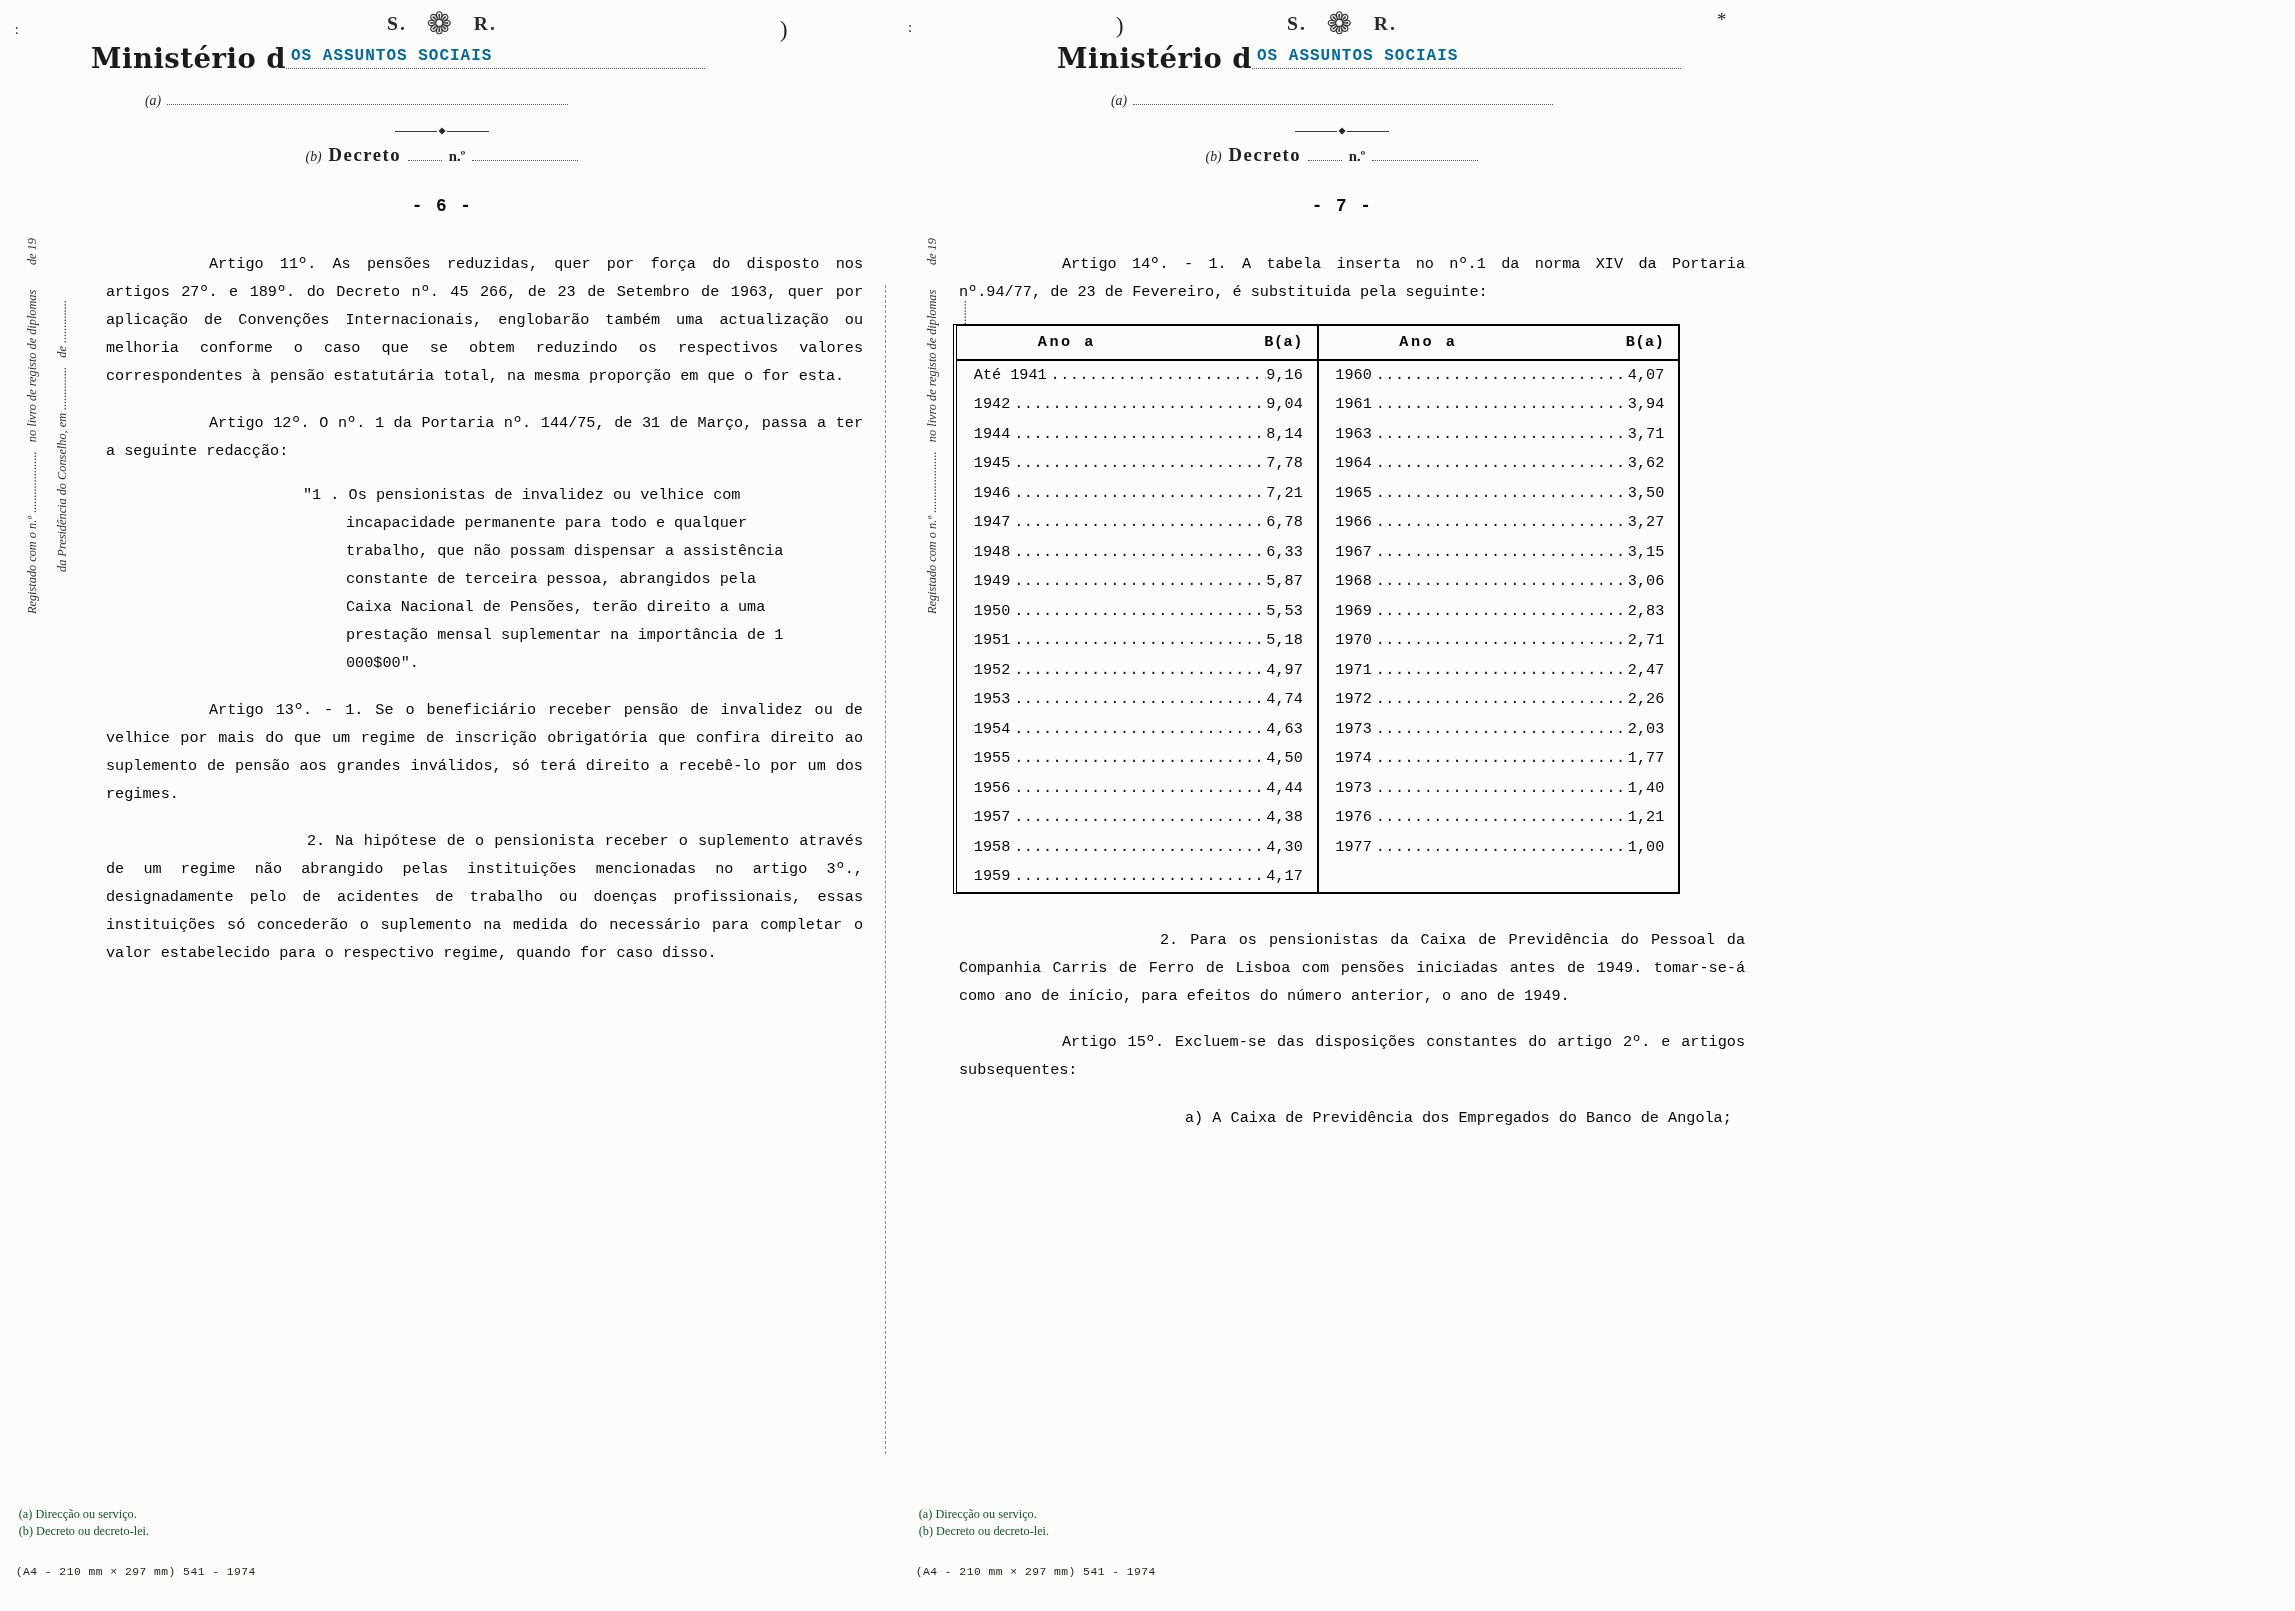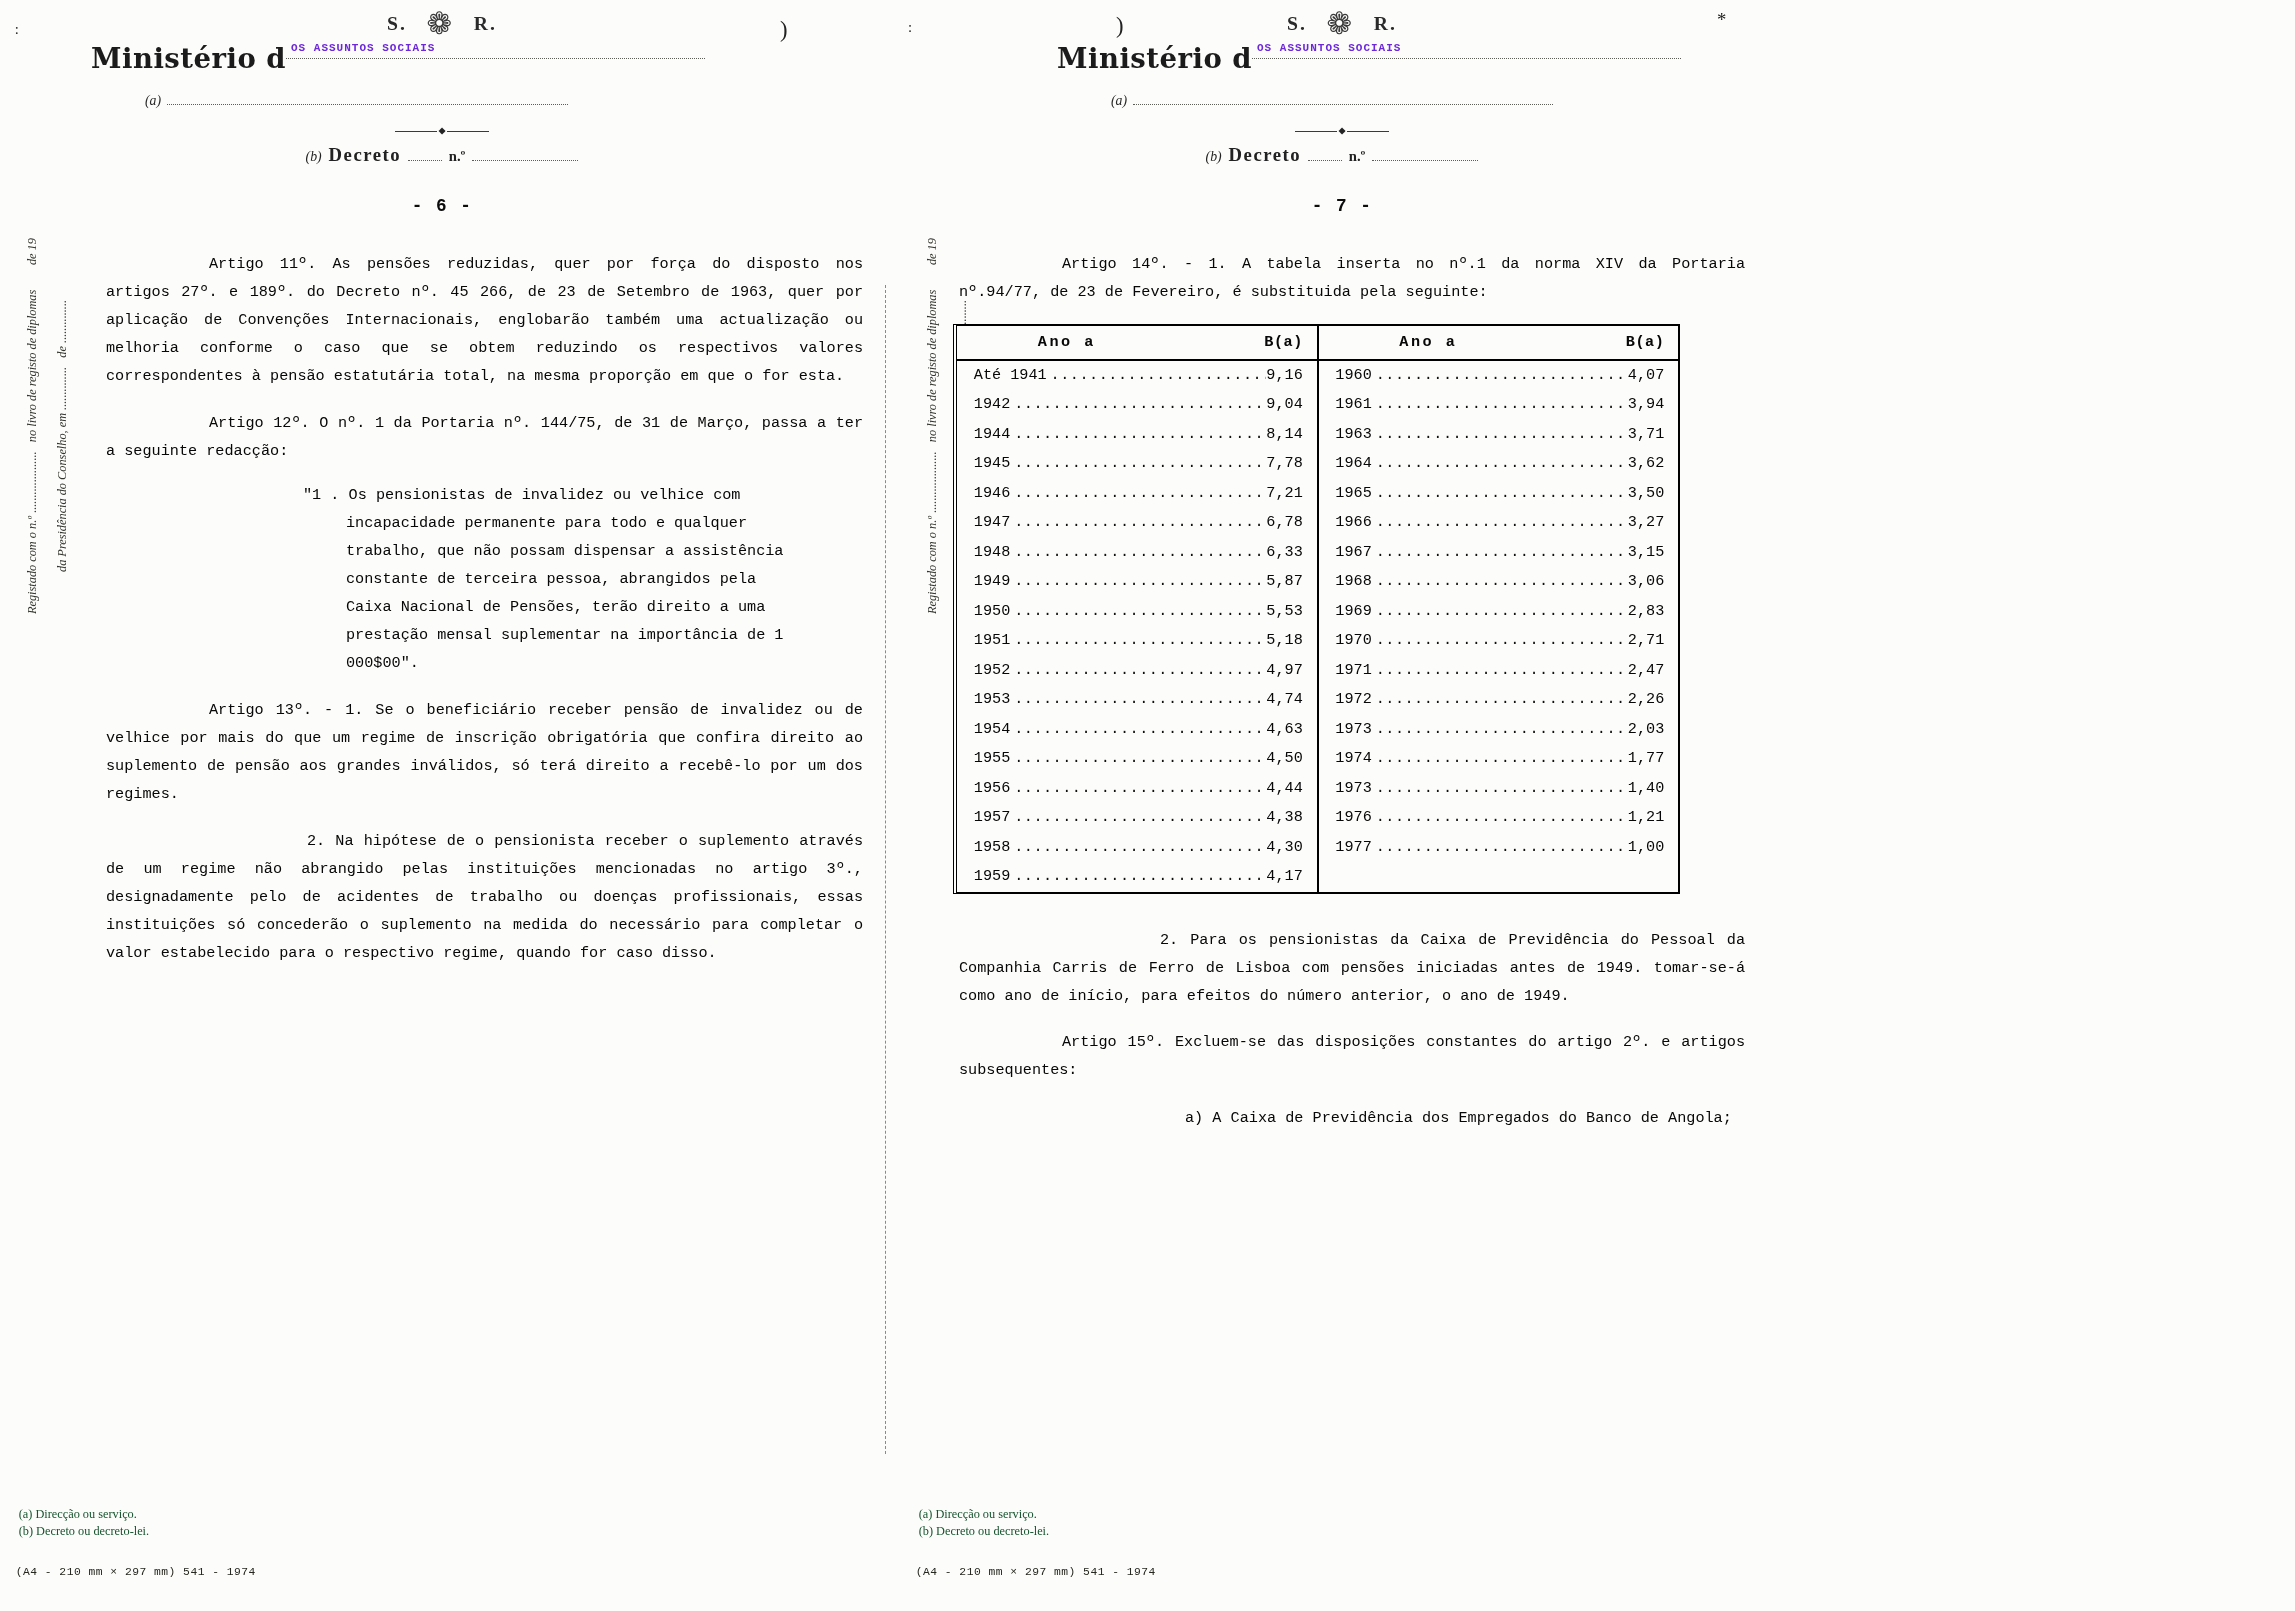--- a/index.html
+++ b/index.html
@@ -15,29 +15,29 @@
 
   
   .emblem {
     position:absolute; top:9.8px; left:0; width:100%;
     display:flex; justify-content:center; align-items:center; gap:19.7px;
     font-family:"Liberation Serif", serif; font-size:19.7px; font-weight:bold;
     letter-spacing:2px; color:#2a2a2a;
   }
   .flower { font-family:"DejaVu Sans", sans-serif; font-size:30.5px; font-weight:normal; color:#3a3a3a; line-height:0.9; }
 
-  .ministry { position:absolute; top:42px; left:91px; width:614px; display:flex; align-items:flex-start; }
+  .ministry { position:absolute; top:42px; left:91px; width:614px; display:flex; align-items:center; }
   .page7 .ministry { left:157px; width:624px; }
   .ministry-print {
     font-family:"DejaVu Serif", serif; font-size:27.5px; font-weight:bold;
     color:#1b1b1b; letter-spacing:0.5px; white-space:nowrap;
   }
   .ministry-typed {
-    flex:1; border-bottom:1.5px dotted #5c5c58; font-size:11px; font-weight:bold;
-    padding:0 0 3.9px 4.9px; letter-spacing:1px; white-space:nowrap; color:#6d28d9;
+    flex:1; border-bottom:1.5px dotted #5c5c58; font-size:16px; font-weight:bold;
+    padding:0 0 3.9px 4.9px; letter-spacing:1px; white-space:nowrap; color:#0369a1;
   }
 
   .field-a { position:absolute; top:93px; left:145px; width:423px; display:flex; align-items:baseline; gap:5.9px; }
   .page7 .field-a { left:211px; width:442px; }
   .label-a { font-family:"Liberation Serif", serif; font-style:italic; font-size:13.8px; color:#2a2a2a; }
   .dotline { border-bottom:1.5px dotted #5c5c58; height:1.05em; }
   .field-a .dotline { flex:1; }
 
   .divider { position:absolute; top:126px; left:0; width:100%; display:flex; justify-content:center; align-items:center; }
   .divider .dline { width:42px; border-top:1.5px solid #3a3a3a; }

